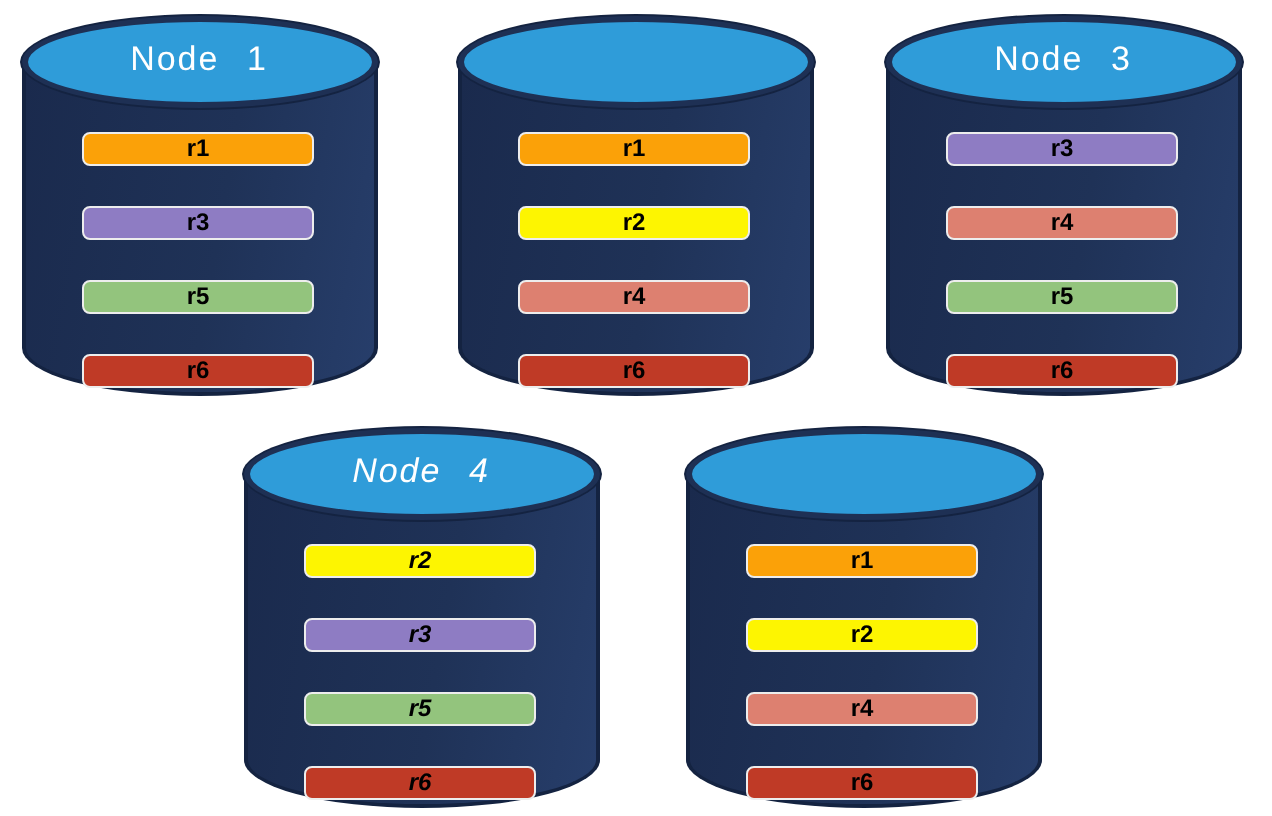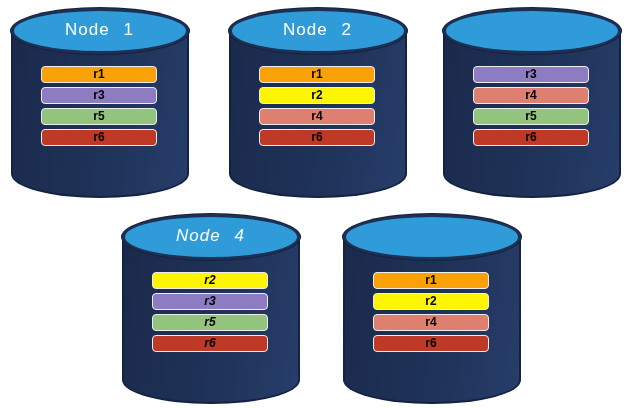--- a/index.html
+++ b/index.html
@@ -47,21 +47,21 @@
     color: #ffffff;
     font-size: 17px;
     letter-spacing: 1px;
     word-spacing: 8px;
   }
   .bars {
     position: absolute;
     left: 30px; right: 32px; top: 58px;
     display: flex;
     flex-direction: column;
-    gap: 4px;
+    gap: 20px;
   }
   .bar {
     height: 17px;
     border-radius: 4px;
     border: 1px solid #ededed;
     color: #000000;
     font-weight: bold;
     font-size: 12px;
     line-height: 15px;
     text-align: center;
@@ -80,32 +80,32 @@
         <div class="bar" style="background: rgb(251, 161, 8);">r1</div>
         <div class="bar" style="background: rgb(142, 124, 195);">r3</div>
         <div class="bar" style="background: rgb(147, 196, 125);">r5</div>
         <div class="bar" style="background: rgb(191, 58, 38);">r6</div>
       </div>
   </div>
 
   <div class="cylinder" id="node-2">
     <div class="cyl-body"></div>
     <div class="cyl-top"></div>
-    <div class="cyl-title">Node 2</div>
     <div class="bars">
         <div class="bar" style="background: rgb(251, 161, 8);">r1</div>
         <div class="bar" style="background: rgb(253, 245, 1);">r2</div>
         <div class="bar" style="background: rgb(221, 128, 112);">r4</div>
         <div class="bar" style="background: rgb(191, 58, 38);">r6</div>
       </div>
   </div>
 
   <div class="cylinder" id="node-3">
     <div class="cyl-body"></div>
     <div class="cyl-top"></div>
+    <div class="cyl-title">Node 3</div>
     <div class="bars">
         <div class="bar" style="background: rgb(142, 124, 195);">r3</div>
         <div class="bar" style="background: rgb(221, 128, 112);">r4</div>
         <div class="bar" style="background: rgb(147, 196, 125);">r5</div>
         <div class="bar" style="background: rgb(191, 58, 38);">r6</div>
       </div>
   </div>
 
   <div class="cylinder" id="node-4">
     <div class="cyl-body"></div>

